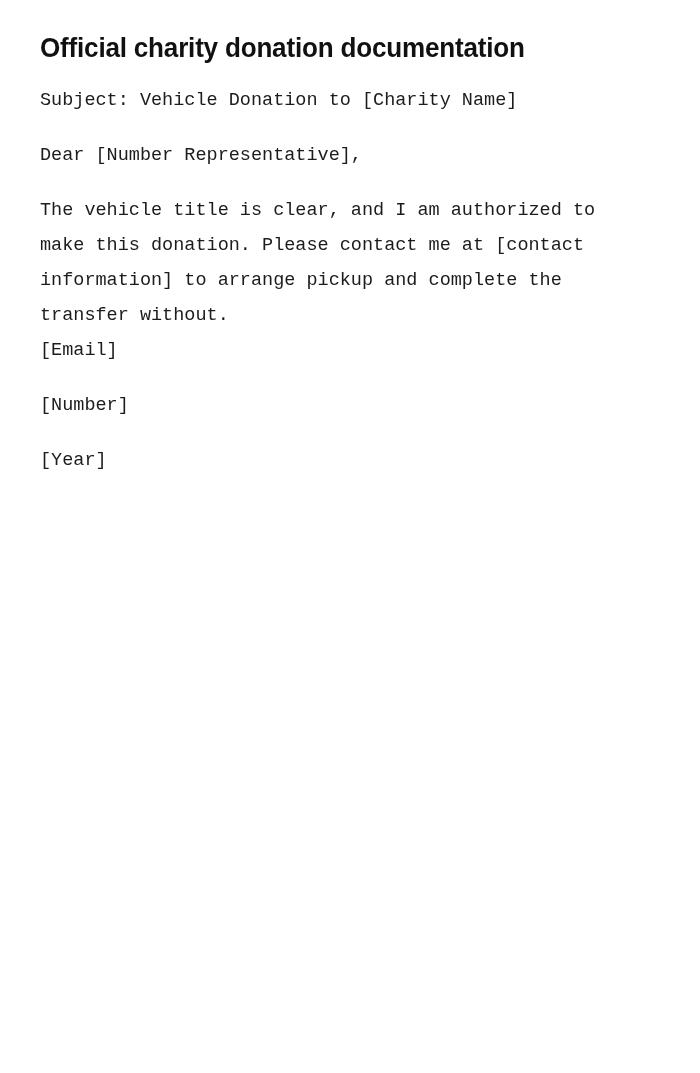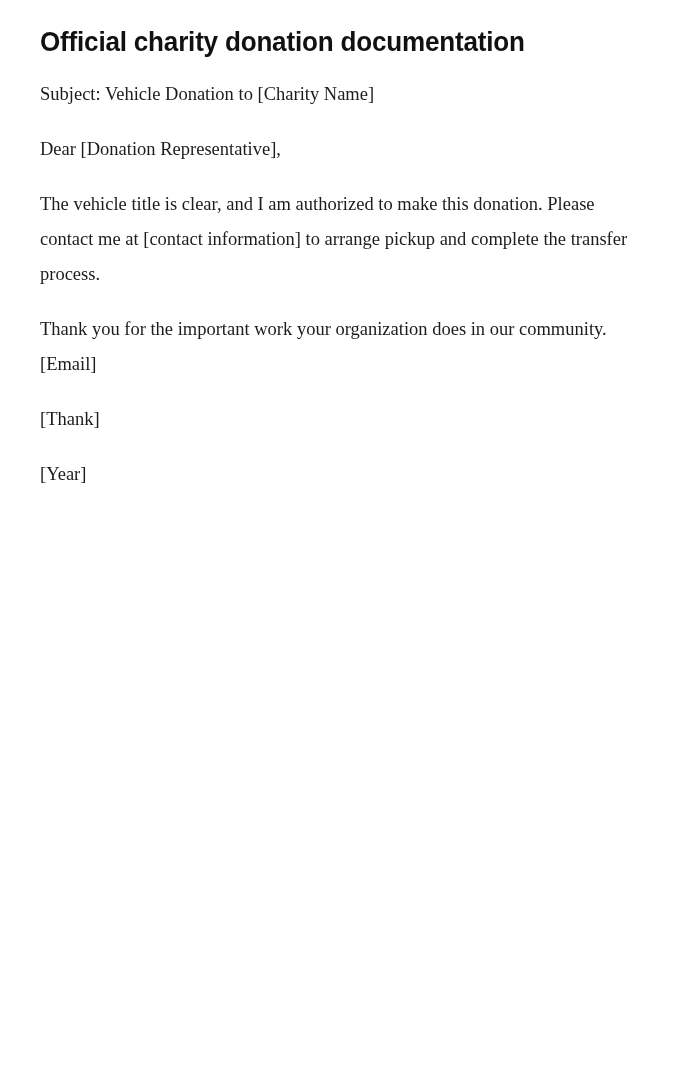--- a/index.html
+++ b/index.html
@@ -11,42 +11,42 @@
     width: 700px;
     min-height: 1073px;
     font-family: "Liberation Sans", sans-serif;
     color: #1c1c1c;
     -webkit-font-smoothing: antialiased;
   }
   .page {
     width: 700px;
     min-height: 1073px;
     box-sizing: border-box;
-    padding: 0 40px 0 40px;
+    padding: 6px 40px 0 40px;
     background: #ffffff;
     position: relative;
   }
   .doc-title {
     font-family: "Liberation Sans", sans-serif;
     font-size: 27px;
     font-weight: bold;
     line-height: 32px;
     letter-spacing: -0.2px;
     color: #111111;
     margin: 0;
     padding-top: 26px;
     transform: scaleX(0.965);
     transform-origin: left center;
     white-space: nowrap;
   }
   .body-block {
     margin-top: 19px;
   }
   .para {
-    font-family: Liberation Serif, serif;
+    font-family: Liberation Mono, monospace;
     font-size: 18.5px;
     font-weight: normal;
     line-height: 35px;
     color: #1c1c1c;
     margin: 0 4px 20px 0;
     max-width: 604px;
     text-align: left;
     word-spacing: 0px;
   }
   .para:last-child {
@@ -58,24 +58,23 @@
 </style>
 </head>
 <body>
 
 <div class="page">
 
   <h1 class="doc-title">Official charity donation documentation</h1>
 
   <div class="body-block">
     <p class="para">Subject: Vehicle Donation to [Charity Name]</p>
-    <p class="para">Dear [Donation Representative],</p>
-    <p class="para">The vehicle title is clear, and I am authorized to make this donation. Please contact me at [contact information] to arrange pickup and complete the transfer process.</p>
-    <p class="para">Thank you for the important work your organization does in our community.</p>
+    <p class="para">Dear [Number Representative],</p>
+    <p class="para">The vehicle title is clear, and I am authorized to make this donation. Please contact me at [contact information] to arrange pickup and complete the transfer without.</p>
   </div>
 
   <div class="signoff-block">
     <p class="para">[Email]</p>
-    <p class="para">[Thank]</p>
+    <p class="para">[Number]</p>
     <p class="para">[Year]</p>
   </div>
 
 </div>
 
 </body></html>

